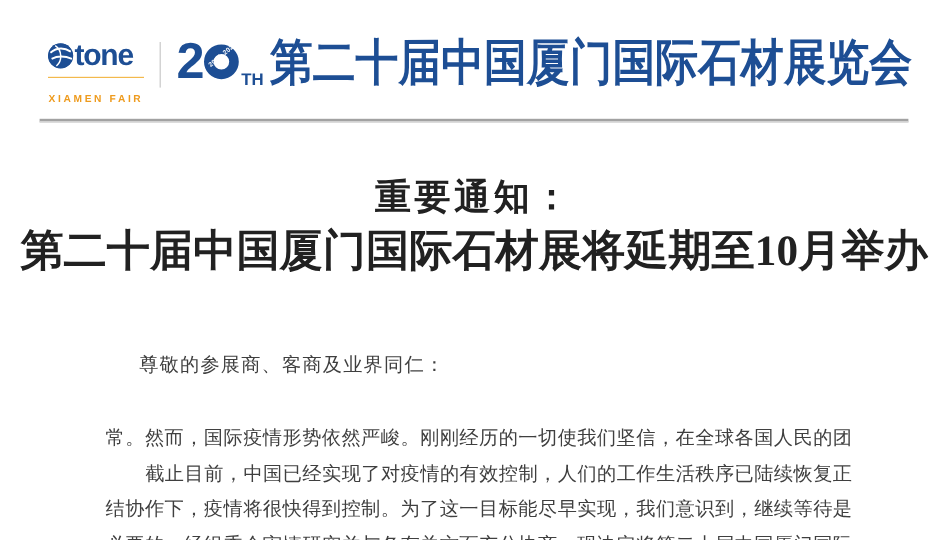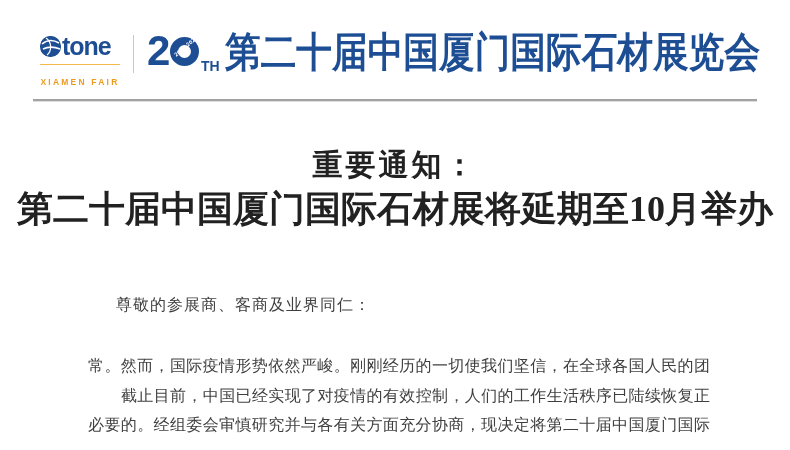--- a/index.html
+++ b/index.html
@@ -85,16 +85,17 @@
   <div id="header-rule"></div>
 
   <div id="heading1">重要通知：</div>
   <div id="heading2">第二十届中国厦门国际石材展将延期至10月举办</div>
 
   <div id="salutation">尊敬的参展商、客商及业界同仁：</div>
 
   <div id="paragraph">
     <div class="para-line">常。然而，国际疫情形势依然严峻。刚刚经历的一切使我们坚信，在全球各国人民的团</div>
     <div class="para-line indent">截止目前，中国已经实现了对疫情的有效控制，人们的工作生活秩序已陆续恢复正</div>
+    <div class="para-line">结协作下，疫情将很快得到控制。为了这一目标能尽早实现，我们意识到，继续等待是</div>
     <div class="para-line">必要的。经组委会审慎研究并与各有关方面充分协商，现决定将第二十届中国厦门国际</div>
   </div>
 
 </div>
 
 </body></html>

